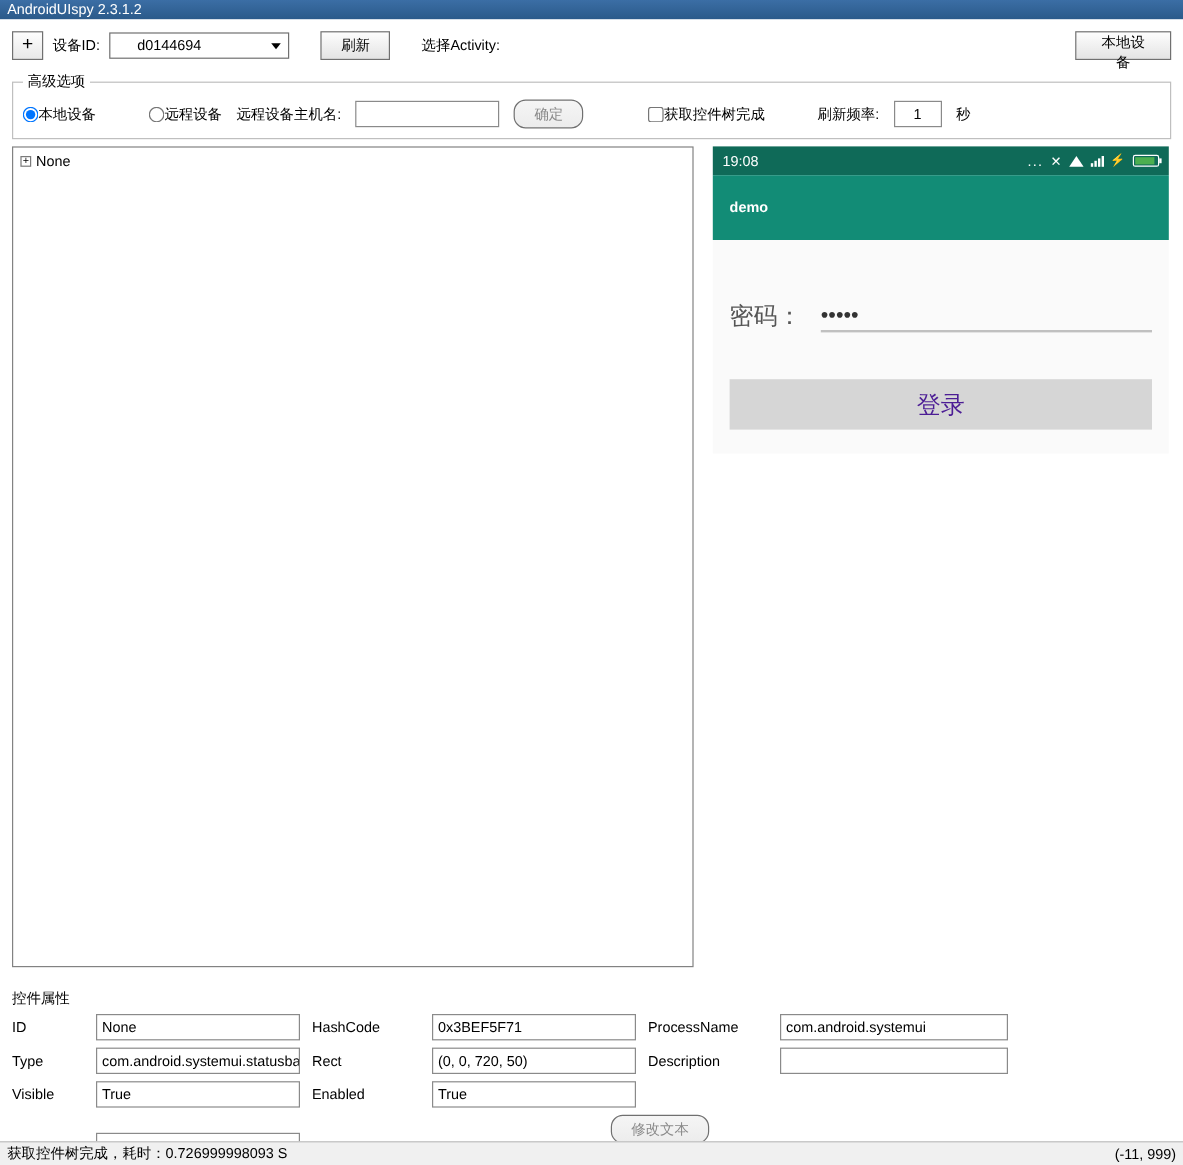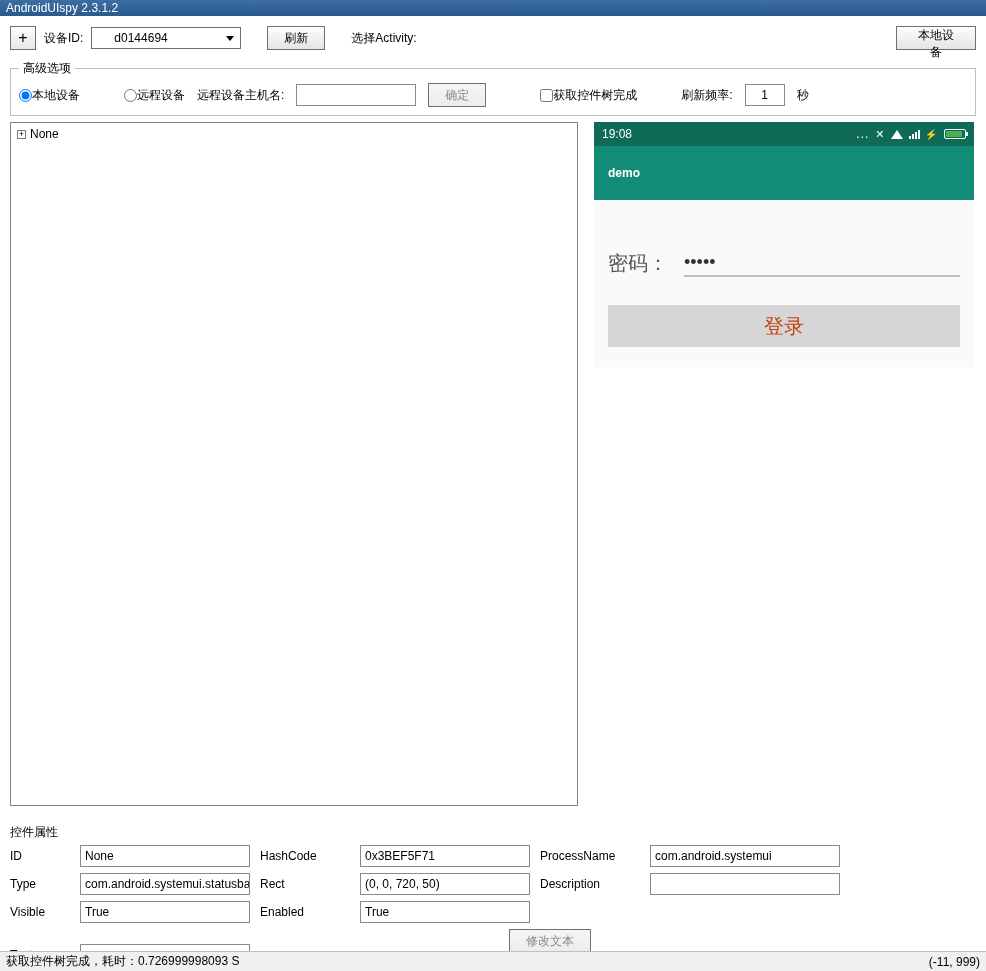--- a/index.html
+++ b/index.html
@@ -5,21 +5,21 @@
 * { box-sizing: border-box; margin: 0; padding: 0; font-family: "Microsoft YaHei", Tahoma, sans-serif; font-size: 12px; }
 body { background: #fff; width: 986px; height: 971px; position: relative; overflow: hidden; }
 .titlebar { height: 16px; background: linear-gradient(180deg, #3b6ea5 0%, #2b5a8a 100%); color: #fff; padding: 0 6px; line-height: 16px; font-size: 11px; overflow: hidden; }
 .window-body { padding: 6px 10px 0 10px; }
 .toolbar-row { display: flex; align-items: center; gap: 8px; height: 32px; }
 .add-btn { width: 26px; height: 24px; border: 1px solid #707070; background: linear-gradient(#fdfdfd, #e8e8e8); font-size: 16px; line-height: 20px; text-align: center; cursor: pointer; }
 .label { color: #000; }
 .combo { height: 22px; border: 1px solid #707070; background: #fff; padding: 0 20px 0 22px; position: relative; display: inline-flex; align-items: center; }
 .combo::after { content: ""; position: absolute; right: 6px; top: 50%; margin-top: -2px; border-left: 4px solid transparent; border-right: 4px solid transparent; border-top: 5px solid #000; }
 .btn { height: 24px; border: 1px solid #707070; background: linear-gradient(#fdfdfd, #e4e4e4); padding: 0 16px; cursor: pointer; }
-.btn[disabled] { color: #8a8a8a; background: linear-gradient(#f5f5f5,#ececec); cursor: default; }
+.btn[disabled] { color: #8a8a8a; background: linear-gradient(#f5f5f5,#ececec); cursor: default; border-radius: 10px; }
 .spacer { flex: 0 0 10px; }
 fieldset.adv { border: 1px solid #bfbfbf; margin-top: 6px; padding: 6px 8px 8px 8px; }
 fieldset.adv legend { padding: 0 4px; }
 .adv-row { display: flex; align-items: center; gap: 12px; }
 .radio-wrap, .check-wrap { display: inline-flex; align-items: center; gap: 0; }
 input[type=radio], input[type=checkbox] { width: 13px; height: 13px; }
 .text-input { height: 22px; border: 1px solid #8a8a8a; background: #fff; padding: 0 4px; }
 .main-area { display: flex; gap: 16px; margin-top: 6px; height: 684px; }
 .tree-panel { width: 568px; border: 1px solid #828282; background: #fff; padding: 4px 6px; }
 .tree-node { display: flex; align-items: center; gap: 4px; }
@@ -30,21 +30,21 @@
 .status-icons { display: flex; gap: 6px; align-items: center; }
 .battery { width: 22px; height: 10px; border: 1px solid #fff; border-radius: 2px; position: relative; }
 .battery::after { content: ""; position: absolute; right: -3px; top: 2px; width: 2px; height: 4px; background: #fff; }
 .battery-fill { position: absolute; left: 1px; top: 1px; bottom: 1px; width: 16px; background: #4caf50; }
 .phone-appbar { height: 54px; background: #128c76; color: #fff; display: flex; align-items: center; padding: 0 14px; font-size: 20px; font-weight: bold; }
 .phone-content { background: #fafafa; padding: 50px 14px 20px 14px; }
 .form-row { display: flex; align-items: flex-end; margin-bottom: 18px; }
 .form-label { width: 76px; font-size: 20px; color: #555; }
 .form-input-wrap { flex: 1; border-bottom: 2px solid #c0c0c0; padding-bottom: 2px; font-size: 18px; color: #333; min-height: 24px; }
 .form-input-wrap.focused { border-bottom: 2px solid #d81b60; }
-.login-btn { width: 100%; height: 42px; background: #d6d6d6; color: #c2410c; font-size: 20px; border: none; margin-top: 10px; cursor: pointer; }
+.login-btn { width: 100%; height: 42px; background: #d6d6d6; color: #4c1d95; font-size: 20px; border: none; margin-top: 21px; cursor: pointer; }
 .props-section { margin-top: 18px; }
 .props-header { font-size: 12px; margin-bottom: 4px; }
 .props-grid { display: grid; grid-template-columns: 60px 170px 90px 170px 100px 190px; gap: 6px 10px; align-items: center; }
 .prop-input { height: 22px; border: 1px solid #8a8a8a; background: #fff; padding: 0 4px; display: flex; align-items: center; overflow: hidden; white-space: nowrap; }
 .statusbar { position: absolute; left: 0; right: 0; bottom: 0; height: 20px; border-top: 1px solid #bfbfbf; background: #f0f0f0; display: flex; align-items: center; padding: 0 6px; justify-content: space-between; font-size: 12px; }
 .wifi-icon { display:inline-block; width:0; height:0; border-left:6px solid transparent; border-right:6px solid transparent; border-bottom:9px solid #fff; transform: rotate(0deg); }
 .signal-icon { display:inline-flex; align-items:flex-end; gap:1px; }
 .signal-icon span { width:2px; background:#fff; display:inline-block; }
 .signal-icon span:nth-child(1){height:3px;} .signal-icon span:nth-child(2){height:5px;} .signal-icon span:nth-child(3){height:7px;} .signal-icon span:nth-child(4){height:9px;}
 .dots { letter-spacing:1px; }

